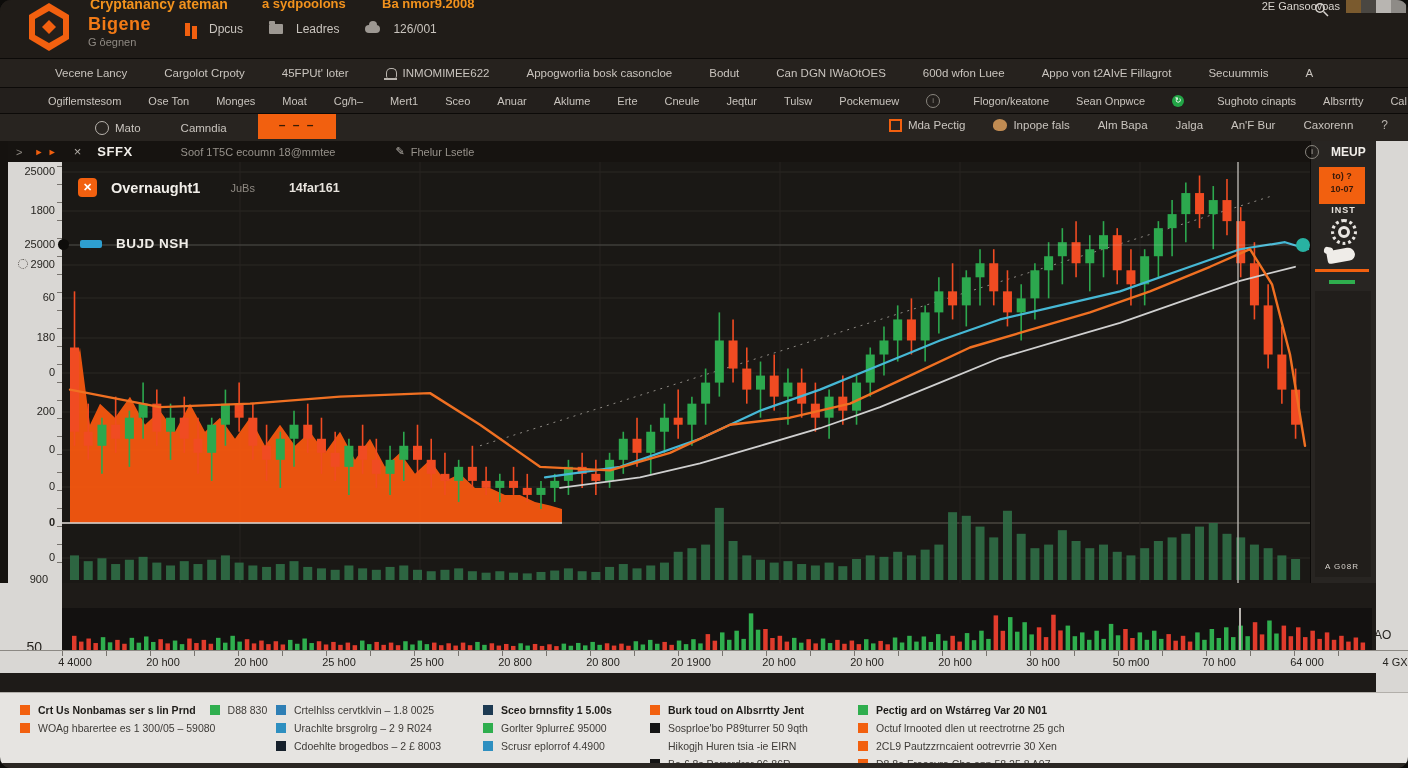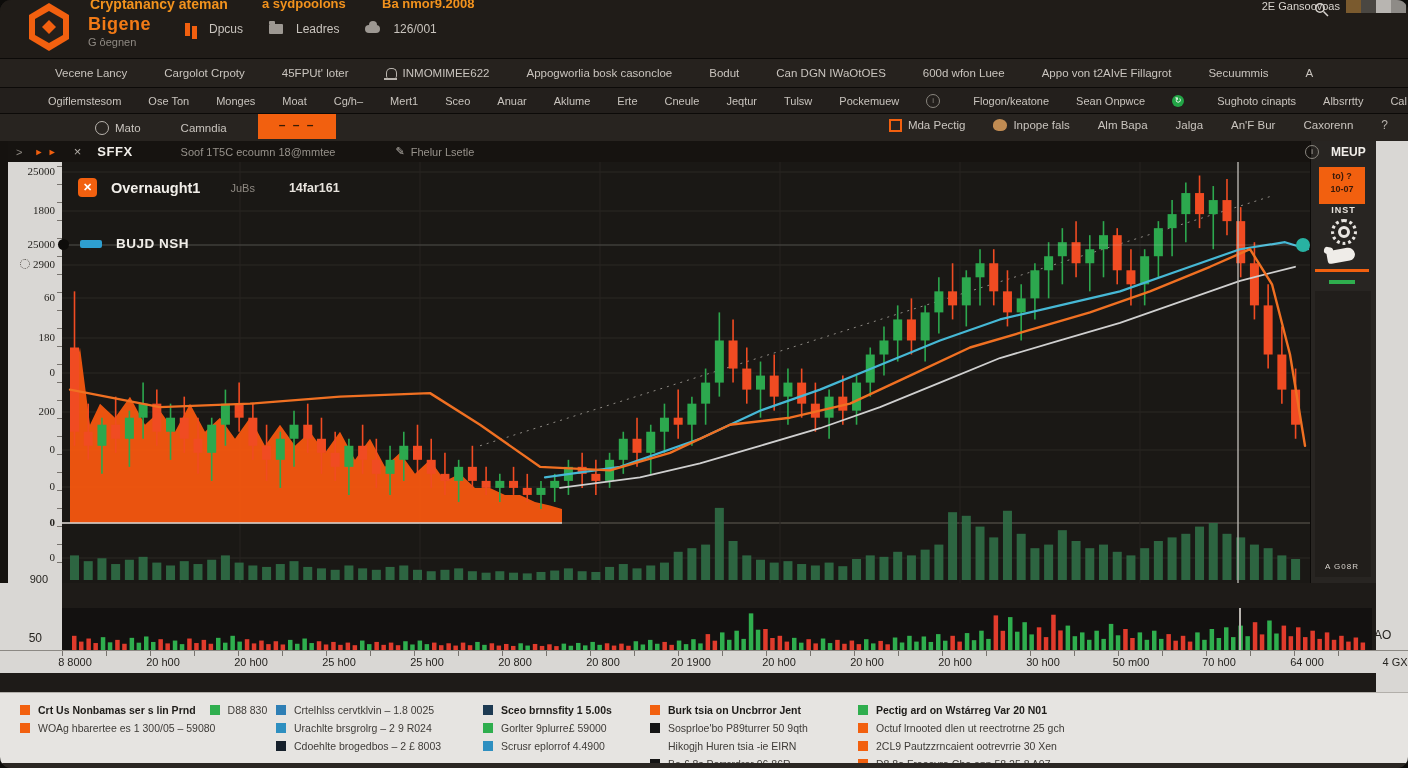--- a/index.html
+++ b/index.html
@@ -56,21 +56,21 @@
   #tb-chevron{margin-left:16px;color:#8f8a83;font-size:11px;}
   #tb-arrows{margin-left:12px;color:#f2600f;font-size:9px;letter-spacing:1px;}
   #tb-close{margin-left:16px;color:#b5b0aa;font-size:13px;}
   #tb-symbol{margin-left:16px;color:#f1eee9;font-weight:bold;font-size:13px;letter-spacing:.5px;}
   #tb-desc{margin-left:48px;color:#97928b;}
   #tb-tool{margin-left:60px;color:#97928b;display:flex;align-items:center;gap:6px;}
   .pen{color:#b5b0aa;font-size:11px;}
   
   #left-edge{position:absolute;left:0;top:141px;width:8px;height:509px;background:#15120f;}
   #price-axis{position:absolute;left:8px;top:162px;width:54px;height:421px;background:#d9d7d4;border-right:1px solid #8c8984;}
-  .yl{position:absolute;right:7px;font-size:11px;color:#262420;text-align:center;white-space:nowrap;font-family:Liberation Serif, serif;}
+  .yl{position:absolute;right:7px;font-size:11px;color:#262420;text-align:center;white-space:nowrap;}
   .yl.yb{font-weight:bold;}
   .ytick{position:absolute;right:0;width:5px;height:1px;background:#77736e;}
   .gear-mini{display:inline-block;width:8px;height:8px;border:1.5px dotted #57534e;border-radius:50%;margin-right:3px;vertical-align:-1px;}
   #axis-dot{position:absolute;left:58px;top:239px;width:11px;height:11px;background:#0e0d0b;border-radius:50%;z-index:5;}
   #chart{position:absolute;left:62px;top:162px;width:1248px;height:421px;background:#1a1815;}
   #overlay1{position:absolute;left:78px;top:178px;display:flex;align-items:center;z-index:4;}
   #ov-icon{width:19px;height:19px;background:#f2600f;border-radius:4px;color:#fff;font-weight:bold;font-size:11px;text-align:center;line-height:19px;}
   #ov-title{margin-left:14px;font-size:14.5px;font-weight:bold;color:#f1eee9;}
   #ov-sub{margin-left:30px;font-size:11px;color:#8f8a83;}
   #ov-val{margin-left:34px;font-size:12.5px;font-weight:bold;color:#e8e4de;}
@@ -90,21 +90,21 @@
   #sb-greendash{position:absolute;left:18px;top:139px;width:26px;height:4px;background:#2fae4e;}
   #sb-lower{position:absolute;left:4px;top:150px;width:56px;height:286px;background:#211e1b;}
   #sb-bottom-label{position:absolute;left:10px;bottom:6px;font-size:8px;color:#d8d4ce;letter-spacing:1px;}
   #right-strip{position:absolute;left:1376px;top:141px;width:32px;height:551px;background:#d9d7d4;}
   
   #footbar{position:absolute;left:25px;top:584px;width:1380px;height:24px;background:#1d1b18;border:1px solid #3a3732;display:flex;align-items:center;z-index:6;}
   #fb-title{margin-left:50px;font-size:12.5px;font-weight:bold;color:#f1eee9;}
   #fb-link{position:absolute;right:140px;font-size:11.5px;color:#9a958f;}
   #fb-val{position:absolute;right:22px;font-size:11.5px;color:#e8e4de;letter-spacing:1px;}
   #axis-bl{position:absolute;left:0;top:583px;width:62px;height:67px;background:#d9d7d4;}
-  #axis-bl .v50{position:absolute;right:20px;top:48px;font-size:12px;color:#262420;}
+  #axis-bl .v50{position:absolute;right:20px;top:56px;font-size:14px;color:#262420;}
   #axis-bl .v900{position:absolute;right:14px;top:-10px;font-size:11px;color:#262420;}
   #tape{position:absolute;left:62px;top:608px;width:1310px;height:42px;background:#131110;z-index:2;}
   #tape-right{position:absolute;left:1374px;top:628px;font-size:12px;color:#262420;z-index:7;}
   #time-axis{position:absolute;left:0;top:650px;width:1408px;height:22px;background:#d9d7d4;border-top:1px solid #8c8984;}
   .xl{position:absolute;top:5px;width:70px;margin-left:-35px;text-align:center;font-size:11px;color:#262420;white-space:nowrap;}
   .xtick{position:absolute;top:0;width:1px;height:5px;background:#77736e;}
   #note-row{position:absolute;left:0;top:672px;width:1408px;height:20px;background:#d9d7d4;margin-top:36px;}
   #note{position:absolute;left:632px;top:3px;display:flex;align-items:center;gap:7px;font-size:10.5px;color:#57534e;}
   #note .sq{width:9px;height:9px;background:#2fae4e;display:inline-block;}
   
@@ -905,21 +905,21 @@
       <div class="xtick" style="left: 942px;"></div>
       <div class="xtick" style="left: 986px;"></div>
       <div class="xtick" style="left: 1030px;"></div>
       <div class="xtick" style="left: 1074px;"></div>
       <div class="xtick" style="left: 1118px;"></div>
       <div class="xtick" style="left: 1162px;"></div>
       <div class="xtick" style="left: 1206px;"></div>
       <div class="xtick" style="left: 1250px;"></div>
       <div class="xtick" style="left: 1294px;"></div>
       <div class="xtick" style="left: 1338px;"></div>
-      <div class="xl" style="left: 75px;">8 8000</div>
+      <div class="xl" style="left: 75px;">4 4000</div>
       <div class="xl" style="left: 163px;">20 h00</div>
       <div class="xl" style="left: 251px;">20 h00</div>
       <div class="xl" style="left: 339px;">25 h00</div>
       <div class="xl" style="left: 427px;">25 h00</div>
       <div class="xl" style="left: 515px;">20 800</div>
       <div class="xl" style="left: 603px;">20 800</div>
       <div class="xl" style="left: 691px;">20 1900</div>
       <div class="xl" style="left: 779px;">20 h00</div>
       <div class="xl" style="left: 867px;">20 h00</div>
       <div class="xl" style="left: 955px;">20 h00</div>
@@ -978,35 +978,35 @@
       <div class="lg-col" style="left: 483px;">
         <div class="lg-row">
           <span class="lg-chip">
             <span class="lg-sq" style="background: rgb(29, 58, 82);"></span>
             <span class="t b">Sceo brnnsfity  1 5.00s</span>
           </span>
         </div>
         <div class="lg-row">
           <span class="lg-chip">
             <span class="lg-sq" style="background: rgb(47, 174, 78);"></span>
-            <span class="t">Gorlter 9plurre£   59000</span>
+            <span class="t">Gorlter 9plurre£   95000</span>
           </span>
         </div>
         <div class="lg-row">
           <span class="lg-chip">
             <span class="lg-sq" style="background: rgb(46, 143, 192);"></span>
             <span class="t">Scrusr eplorrof  4.4900</span>
           </span>
         </div>
       </div>
       <div class="lg-col" style="left: 650px;">
         <div class="lg-row">
           <span class="lg-chip">
             <span class="lg-sq" style="background: rgb(242, 96, 15);"></span>
-            <span class="t b">Burk tsia on  Uncbrror Jent</span>
+            <span class="t b">Burk toud on  Albsrrtty Jent</span>
           </span>
         </div>
         <div class="lg-row">
           <span class="lg-chip">
             <span class="lg-sq" style="background: rgb(20, 20, 20);"></span>
             <span class="t">Sosprloe'bo P89turrer 50 9qth</span>
           </span>
         </div>
         <div class="lg-row">
           <span class="lg-chip">

